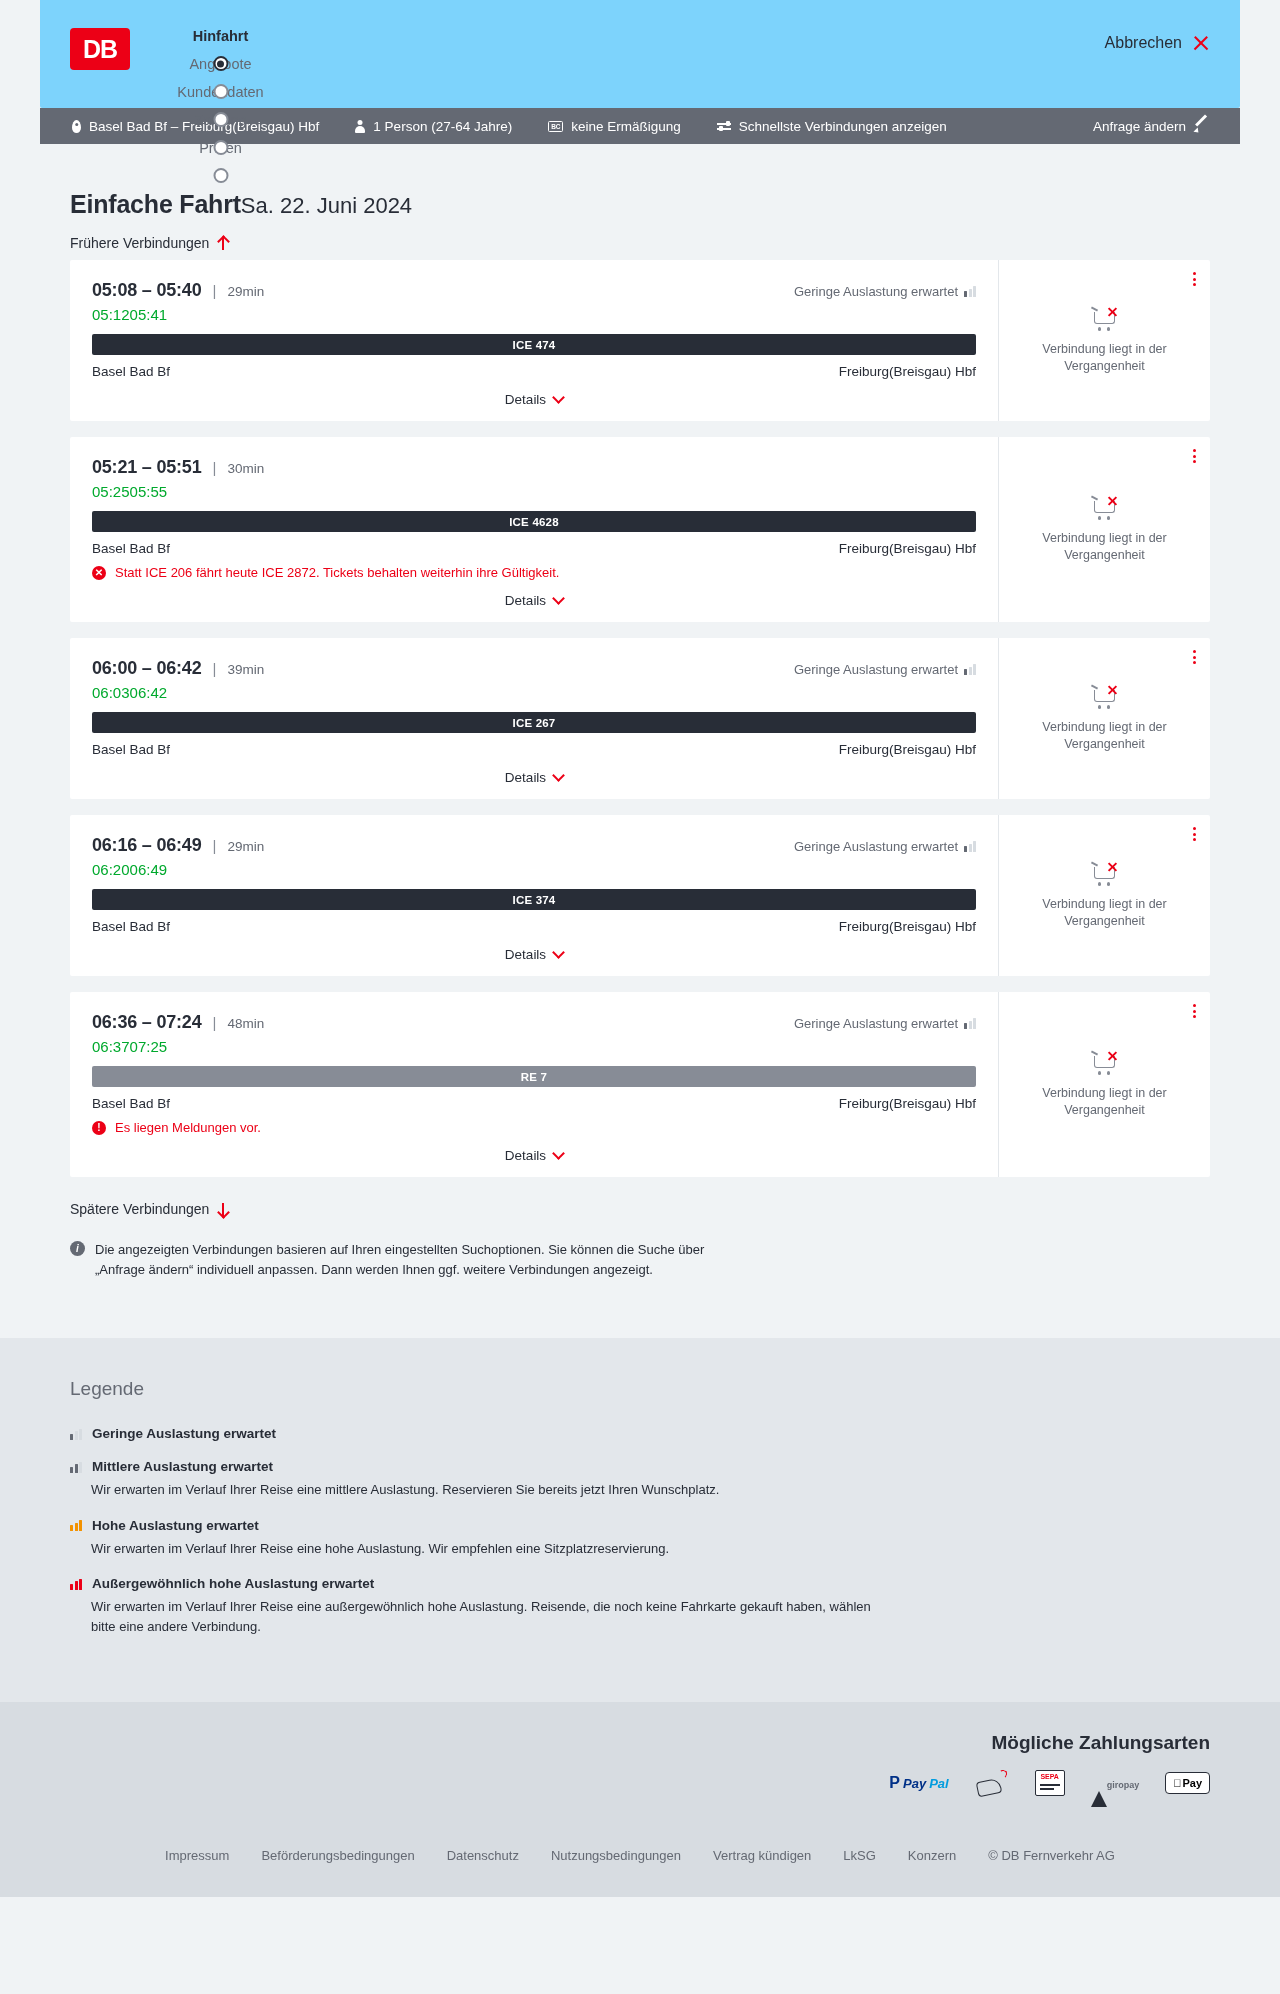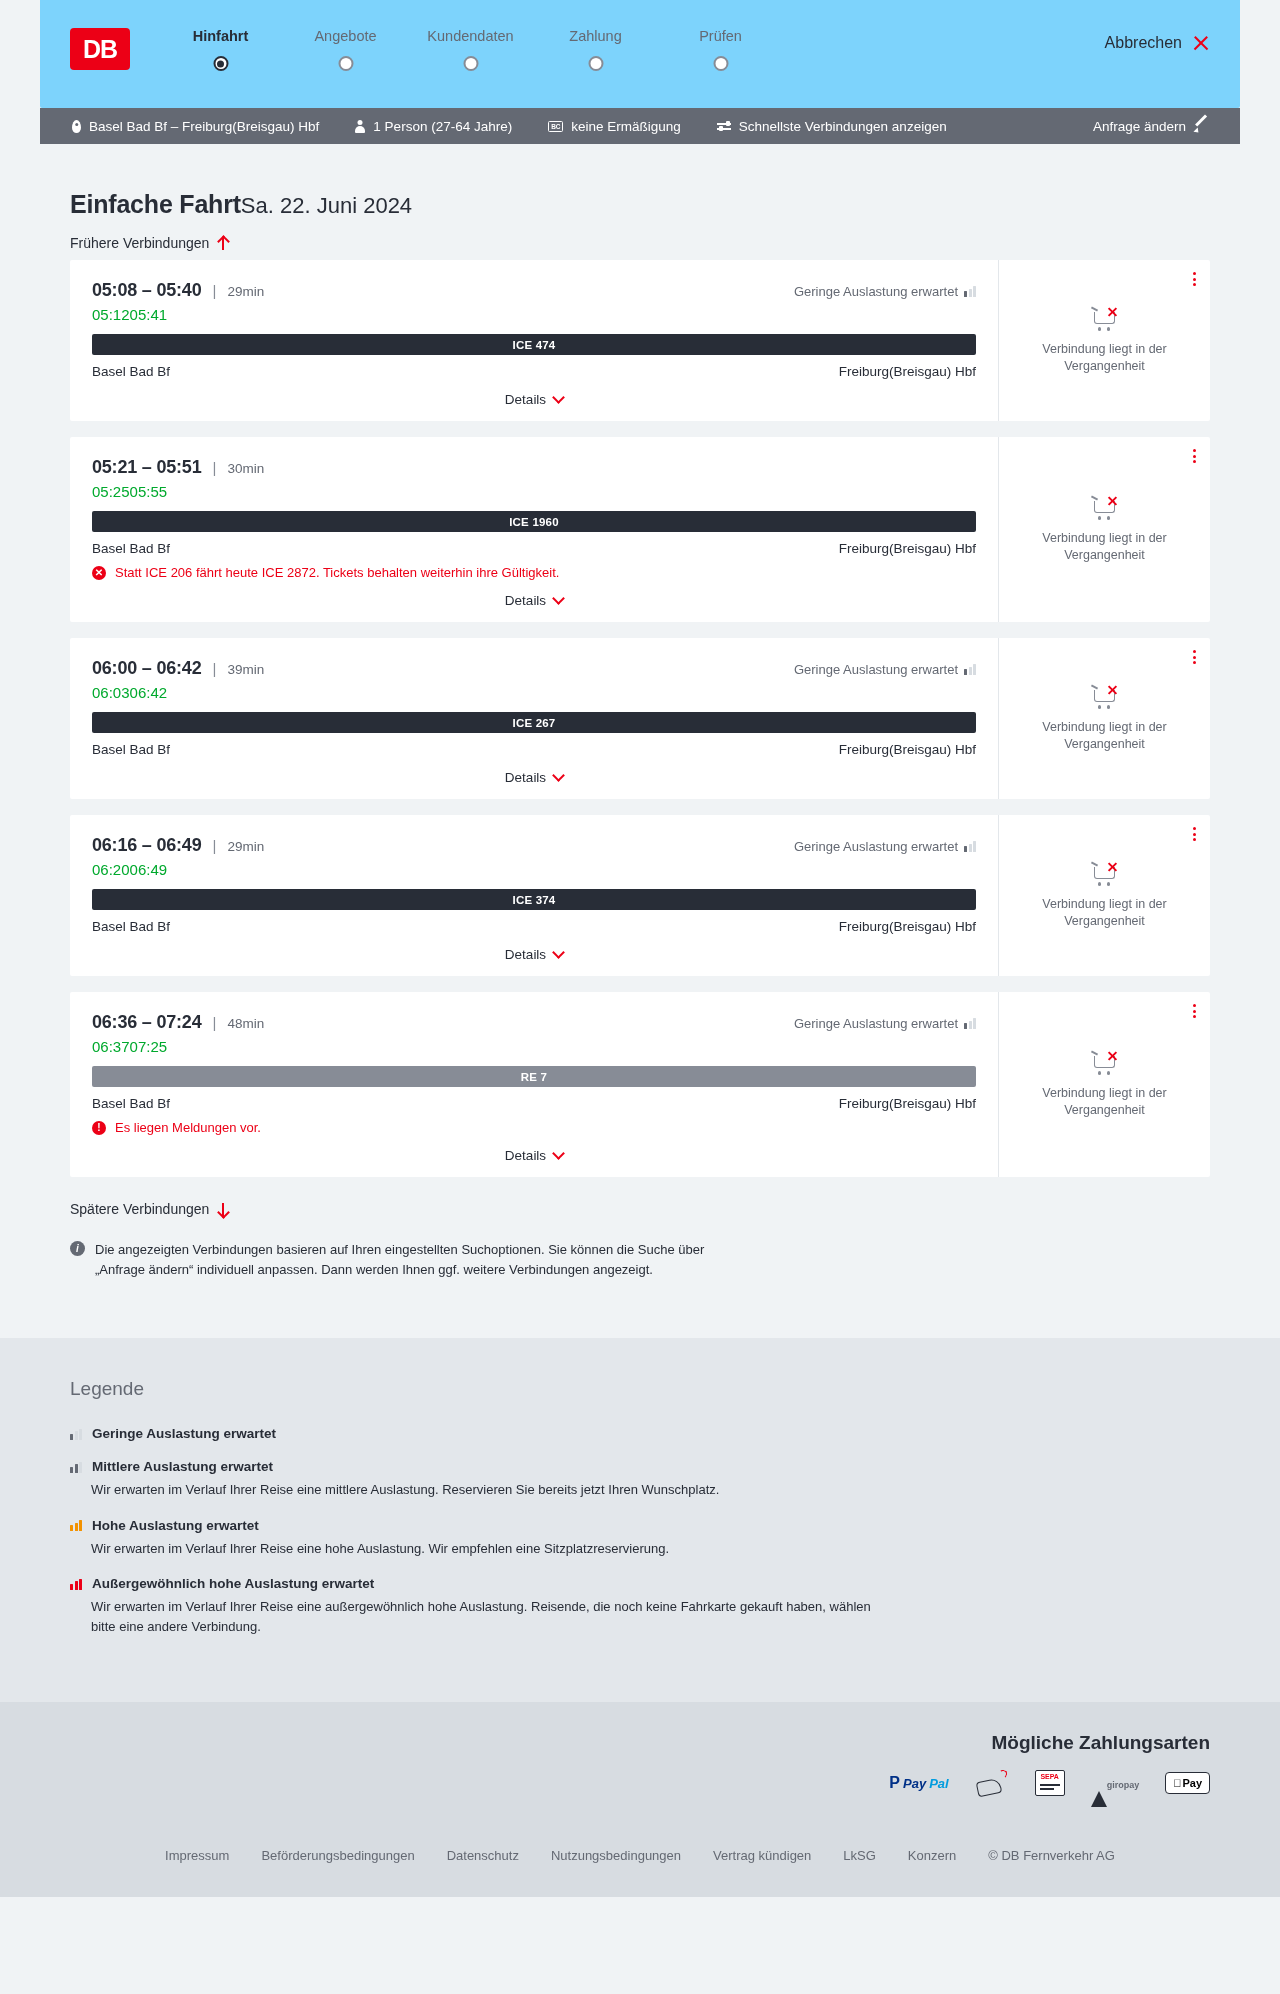--- a/index.html
+++ b/index.html
@@ -32,20 +32,21 @@
   }
   .db-logo span {
     color: #fff; font-weight: bold; font-size: 25px;
     letter-spacing: -1px; font-family: "Liberation Sans", sans-serif;
   }
   .stepper {
     display: flex;
     margin-top: 28px;
     margin-left: 28px;
     position: relative;
+    flex-direction: column;
   }
   .step {
     width: 125px;
     text-align: center;
     position: relative;
   }
   .step-label {
     font-size: 14.5px;
     color: #646973;
     display: block;
@@ -519,21 +520,21 @@
           <div class="conn-left">
             <div class="conn-top">
               <span class="times">05:21 – 05:51</span>
               <span class="sep">|</span>
               <span class="dur">30min</span>
             </div>
             <div class="rt-times">
               <span>05:25</span>
               <span>05:55</span>
             </div>
-            <div class="train-bar">ICE 1960</div>
+            <div class="train-bar">ICE 4628</div>
             <div class="stations">
               <span>Basel Bad Bf</span>
               <span>Freiburg(Breisgau) Hbf</span>
             </div>
             <div class="alert">
               <span class="alert-ico">✕</span>
               <span>Statt ICE 206 fährt heute ICE 2872. Tickets behalten weiterhin ihre Gültigkeit.</span>
             </div>
             <div class="details">
               <span>Details</span>

